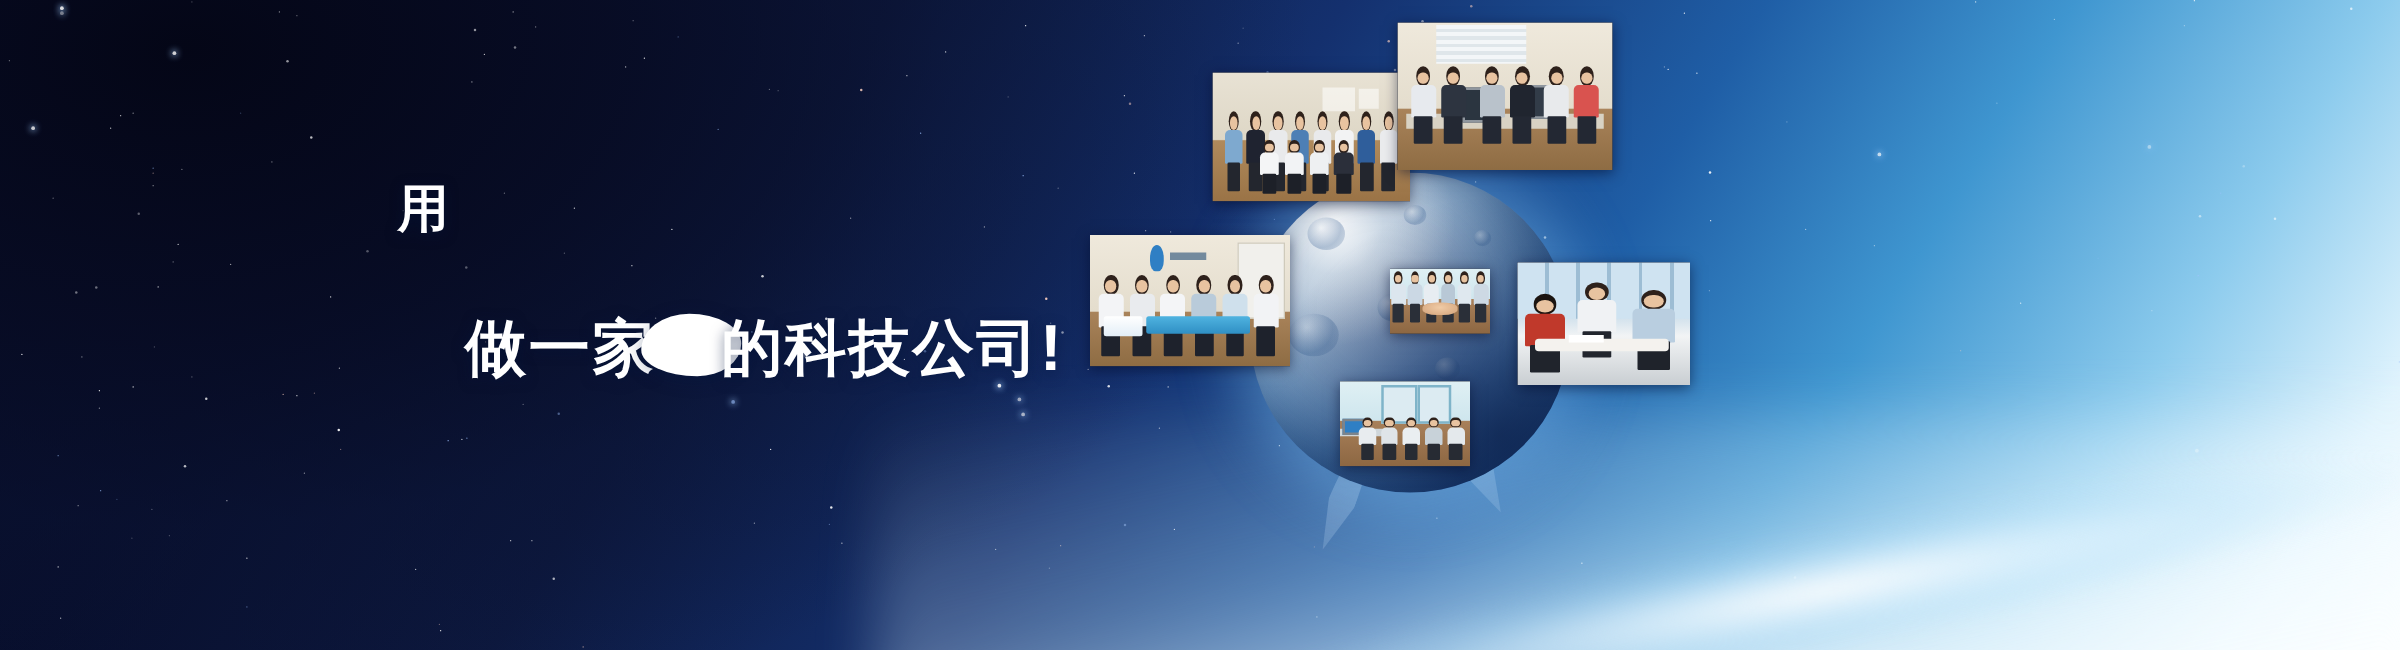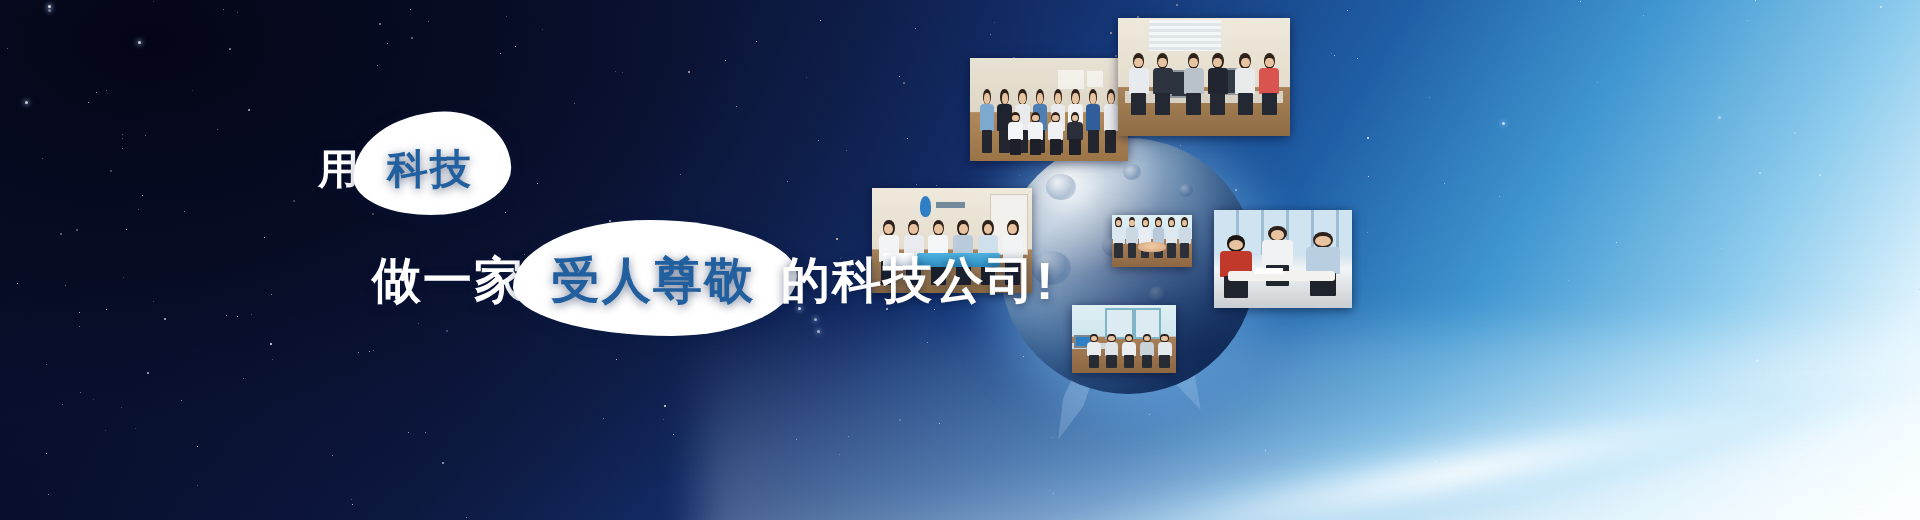--- a/index.html
+++ b/index.html
@@ -582,30 +582,25 @@
         <div class="torso" style="left:2%;top:24%;width:96%;height:42%;background:#e4e9ec;"></div>
         <div class="legs" style="left:14%;top:64%;width:72%;height:36%;background:#272b33;"></div>
       </div>
       </div>
     </div>
 
   <div class="headline">
 
     <div class="line l1">
       <span class="plain">用</span>
-      <span class="hl">
-        <span class="blob blob1"></span>
-        <span class="hl-txt">科技</span>
-      </span>
     </div>
 
     <div class="line l2">
       <span class="plain">做一家</span>
       <span class="hl">
         <span class="blob blob2"></span>
-        <span class="hl-txt">受人尊敬</span>
       </span>
       <span class="plain">的科技公司</span>
       <span class="plain excl">!</span>
     </div>
 
   </div>
 </div>
 
 </body></html>

